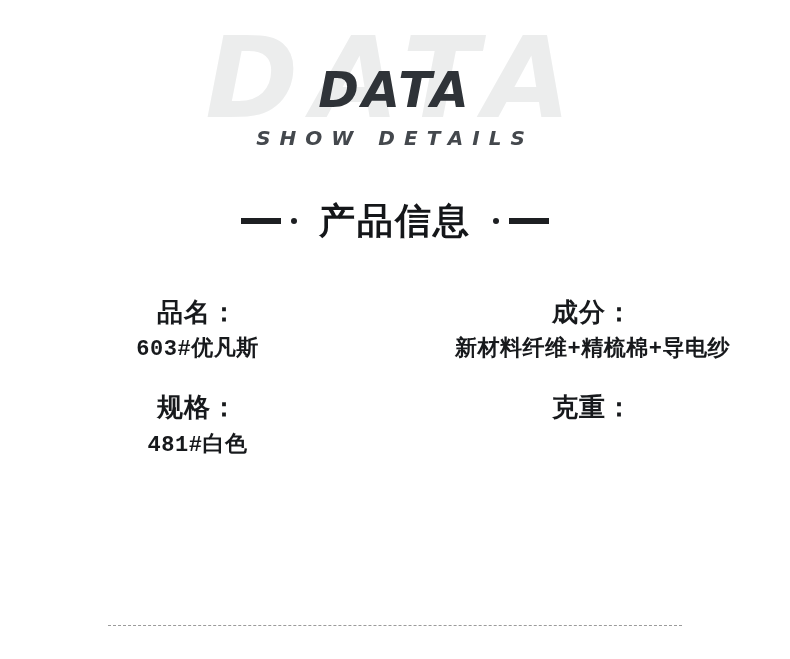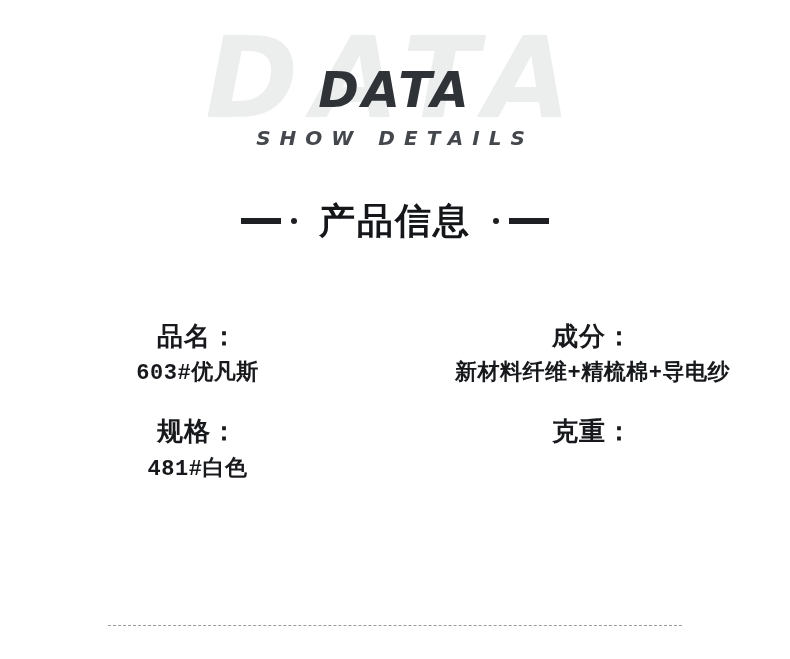--- a/index.html
+++ b/index.html
@@ -108,21 +108,21 @@
     font-weight: 700;
     letter-spacing: 2px;
     color: #141619;
     padding: 0 12px;
     line-height: 1.1;
   }
 
   
   .specs {
     position: absolute;
-    top: 316px;
+    top: 292px;
     left: 0;
     width: 790px;
   }
 
   .spec-row {
     display: flex;
     width: 790px;
     margin-bottom: 20px;
   }
 

